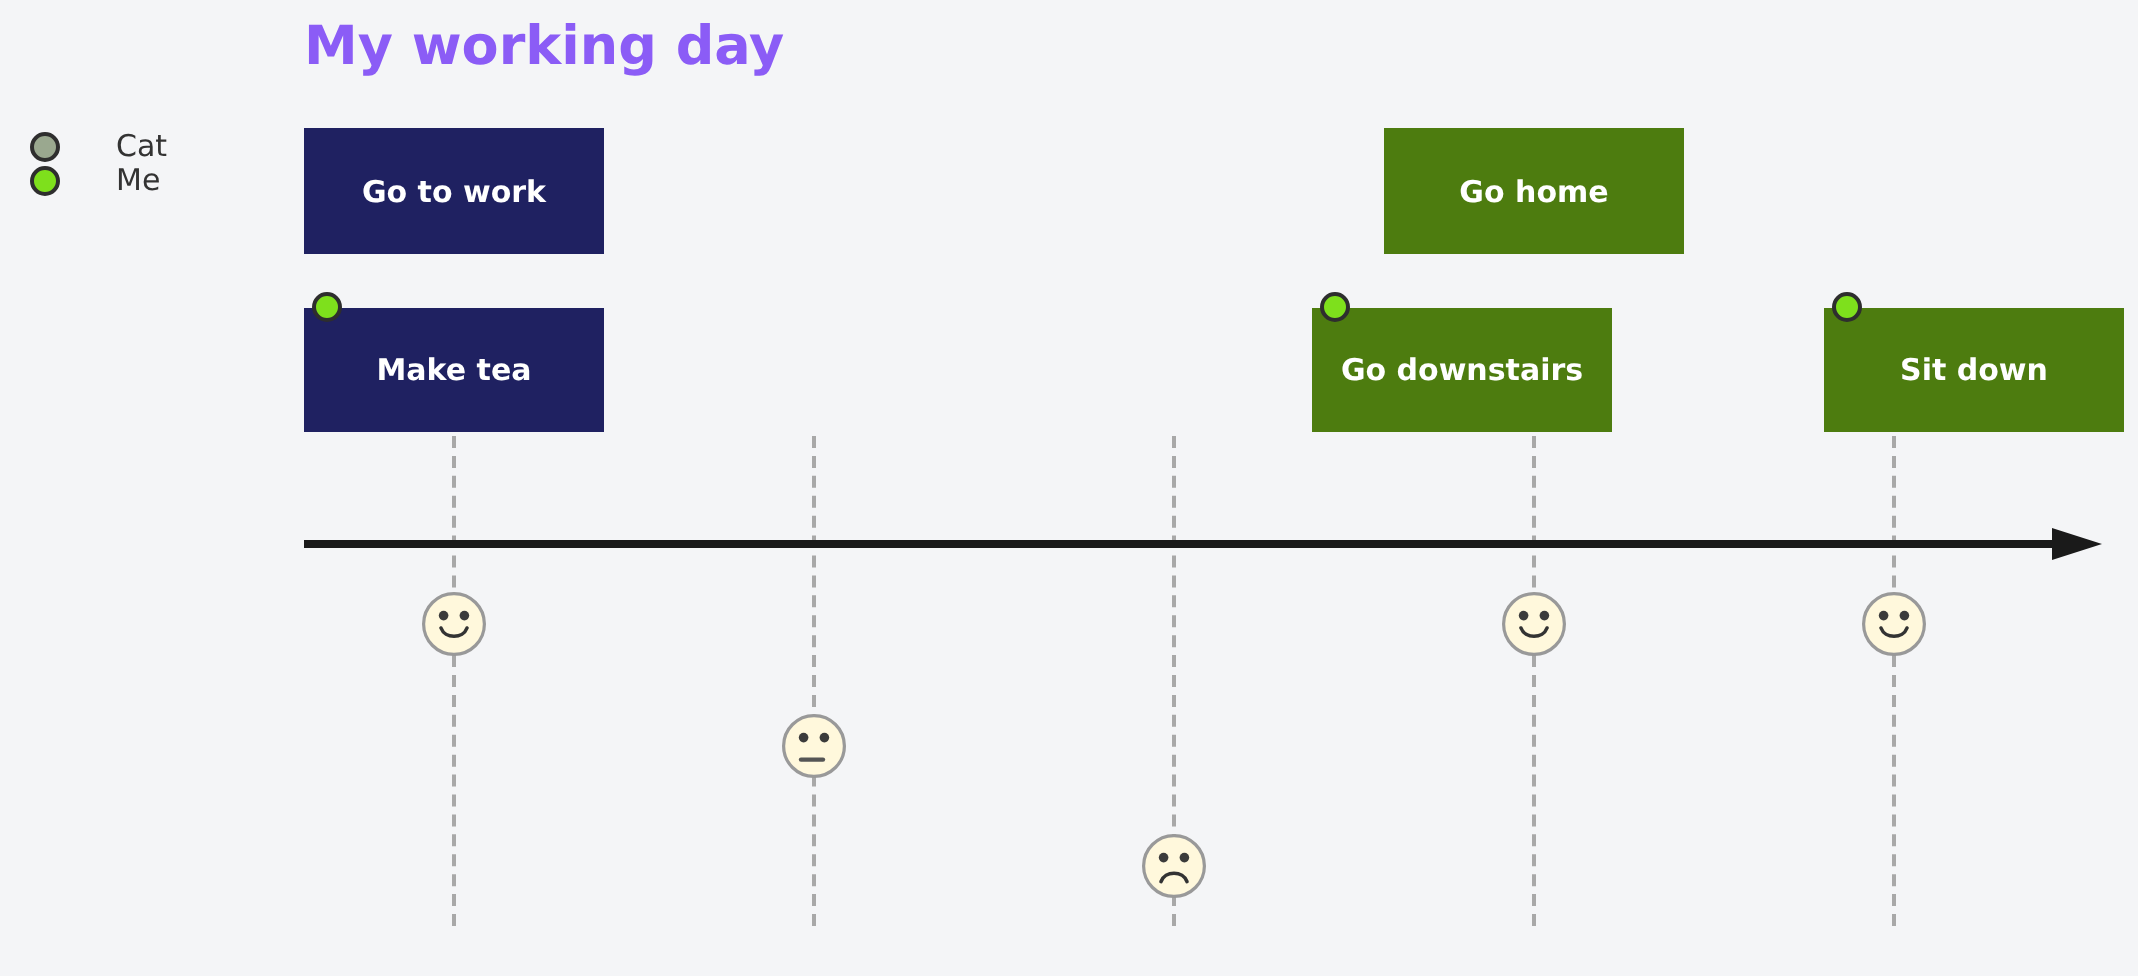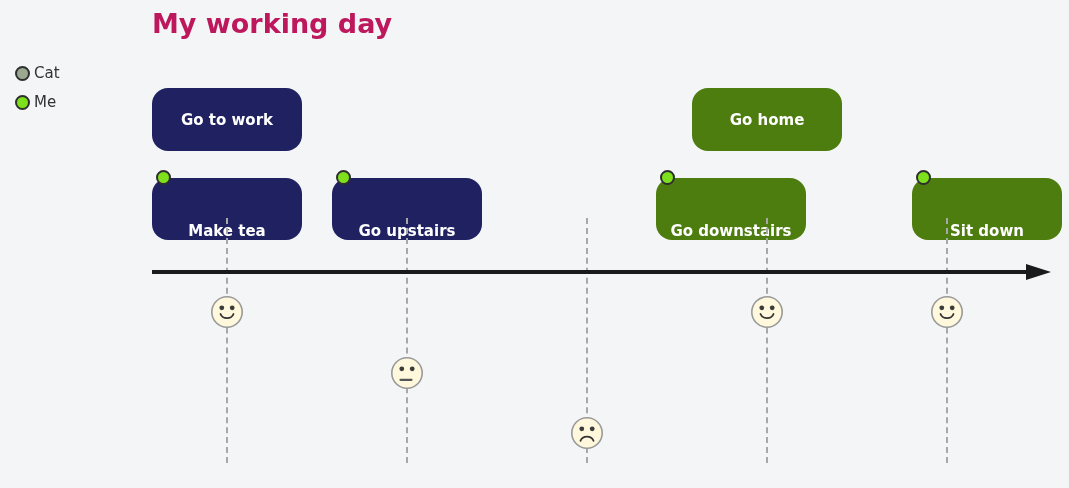--- a/index.html
+++ b/index.html
@@ -14,67 +14,66 @@
     background:#f4f5f7;
     overflow:hidden;
   }
   
   .title{
     position:absolute;
     left:152px; top:8px;
     margin:0;
     font-size:27px;
     font-weight:700;
-    color:#be185d;
+    color:#8b5cf6;
     letter-spacing:0px;
   }
   
   .legend-row{
     position:absolute;
     display:flex;
     align-items:center;
-    gap:4px;
+    gap:28px;
     height:16px;
   }
   .legend-row.cat{left:15px; top:65px;}
-  .legend-row.me{left:15px; top:94px;}
+  .legend-row.me{left:15px; top:82px;}
   .legend-label{
     font-size:15px;
     color:#333333;
     line-height:16px;
   }
   
   .dot{
     width:15px; height:15px;
     border-radius:50%;
     border:2px solid #2e2e2e;
     box-sizing:border-box;
     display:inline-block;
     flex:0 0 auto;
   }
   .dot--cat{background:#9aa88f;}
   .dot--me{background:#7ee01c;}
   
   .box{
     position:absolute;
     width:150px;
-    border-radius:16px;
+    border-radius:0;
     display:flex;
     align-items:center;
     justify-content:center;
     color:#ffffff;
     font-size:15px;
     font-weight:700;
     text-align:center;
-    margin-top:24px;
   }
   .box--navy{background:#1f2161;}
   .box--purple{background:#4d7c0f;}
   .box--section{top:64px; height:63px;}
-  .box--task{top:154px; height:62px;align-items:flex-end;}
+  .box--task{top:154px; height:62px;}
   .pos-s0{left:152px;}
   .pos-s1{left:692px;}
   .pos-t0{left:152px;}
   .pos-t1{left:332px;}
   .pos-t2{left:512px;}
   .pos-t3{left:656px;}
   .pos-t4{left:912px;}
   
   .dot--onbox{
     position:absolute;
@@ -141,24 +140,20 @@
     <span>Go to work</span>
   </div>
   <div class="box box--section box--purple pos-s1">
     <span>Go home</span>
   </div>
 
   <div class="box box--task box--navy pos-t0">
     <span class="dot dot--me dot--onbox dot--first"></span>
     <span>Make tea</span>
   </div>
-  <div class="box box--task box--navy pos-t1">
-    <span class="dot dot--me dot--onbox dot--first"></span>
-    <span>Go upstairs</span>
-  </div>
   <div class="box box--task box--purple pos-t3">
     <span class="dot dot--me dot--onbox dot--first"></span>
     <span>Go downstairs</span>
   </div>
   <div class="box box--task box--purple pos-t4">
     <span class="dot dot--me dot--onbox dot--first"></span>
     <span>Sit down</span>
   </div>
 
   <div class="guide pos-g0"></div>

